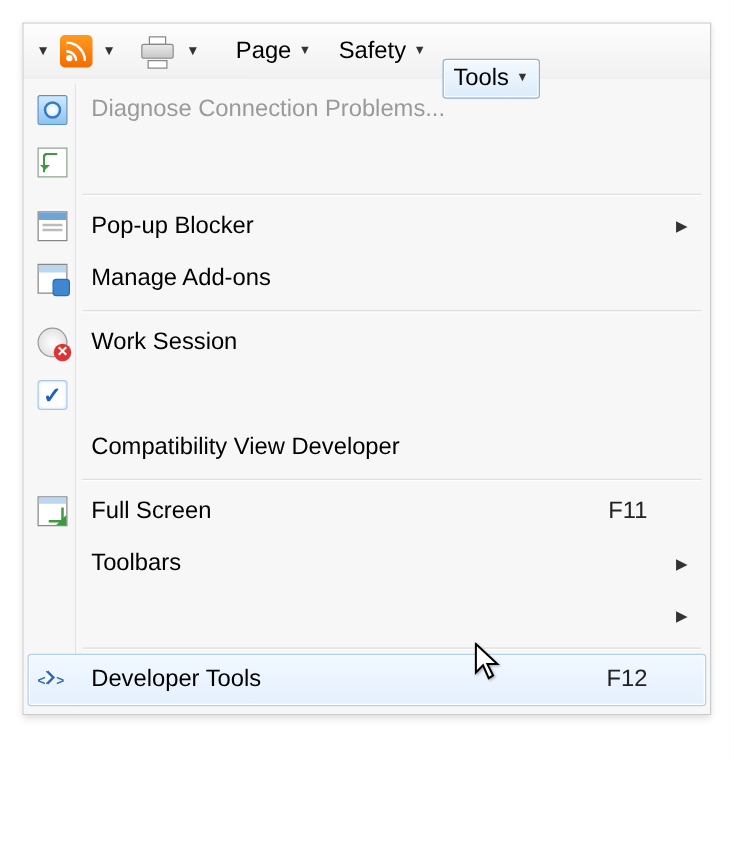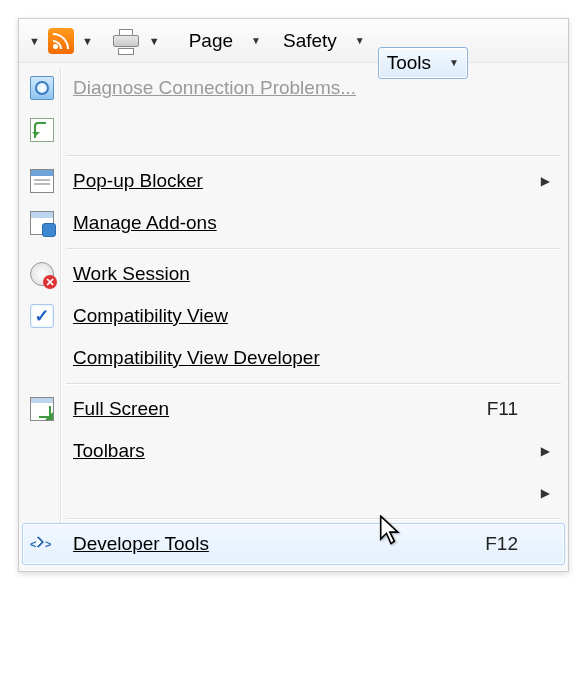--- a/index.html
+++ b/index.html
@@ -52,21 +52,21 @@
   .rss-icon::after { width: 7px; height: 7px; left: 5px; bottom: 5px; }
   .rss-dot {
     position: absolute; width: 5px; height: 5px; background: #fff;
     border-radius: 50%; left: 5px; bottom: 5px;
   }
   .printer-icon { width: 28px; height: 24px; position: relative; }
   .printer-icon .top { position:absolute; width:14px; height:7px; background:#fff; border:1px solid #888; left:6px; top:0; }
   .printer-icon .body{ position:absolute; width:26px; height:12px; background:linear-gradient(#e8e8e8,#c9c9c9); border:1px solid #888; border-radius:2px; top:6px; left:0;}
   .printer-icon .tray{ position:absolute; width:16px; height:7px; background:#fff; border:1px solid #888; left:5px; bottom:-2px;}
   .tb-btn {
-    display: flex; align-items: center; gap: 18px;
+    display: flex; align-items: center; gap: 6px;
     padding: 4px 8px;
     border: 1px solid transparent;
     border-radius: 3px;
   }
   .tb-btn .caret { font-size: 10px; color:#333; }
   .tb-btn.active {
     border: 1px solid #8cb3dd;
     background: linear-gradient(#f4f9ff, #dcecfb);
     box-shadow: inset 0 0 0 1px #fff;
     margin-top: 44px;
@@ -103,21 +103,20 @@
     width: 38px;
     display: flex;
     justify-content: center;
     align-items: center;
     flex-shrink: 0;
   }
   .label {
     flex: 1;
     padding-left: 12px;
     white-space: nowrap;
-    text-decoration: underline;
   }
   .label.disabled { color: #9a9a9a; }
   .shortcut {
     padding-right: 46px;
     color: #222;
     margin-left: 22px;
   }
   .submenu-arrow {
     position: absolute;
     right: 14px;
@@ -245,21 +244,20 @@
         <div class="icon-slot">
             <div class="mico offline"></div>
           </div>
         <div class="label">Work Session</div>
       </div>
 
       <div class="item">
         <div class="icon-slot">
             <div class="mico check">✓</div>
           </div>
-        <div class="label">Compatibility View</div>
       </div>
 
       <div class="item">
         <div class="icon-slot"></div>
         <div class="label">Compatibility View Developer</div>
       </div>
 
       <div class="sep"></div>
 
       <div class="item">

